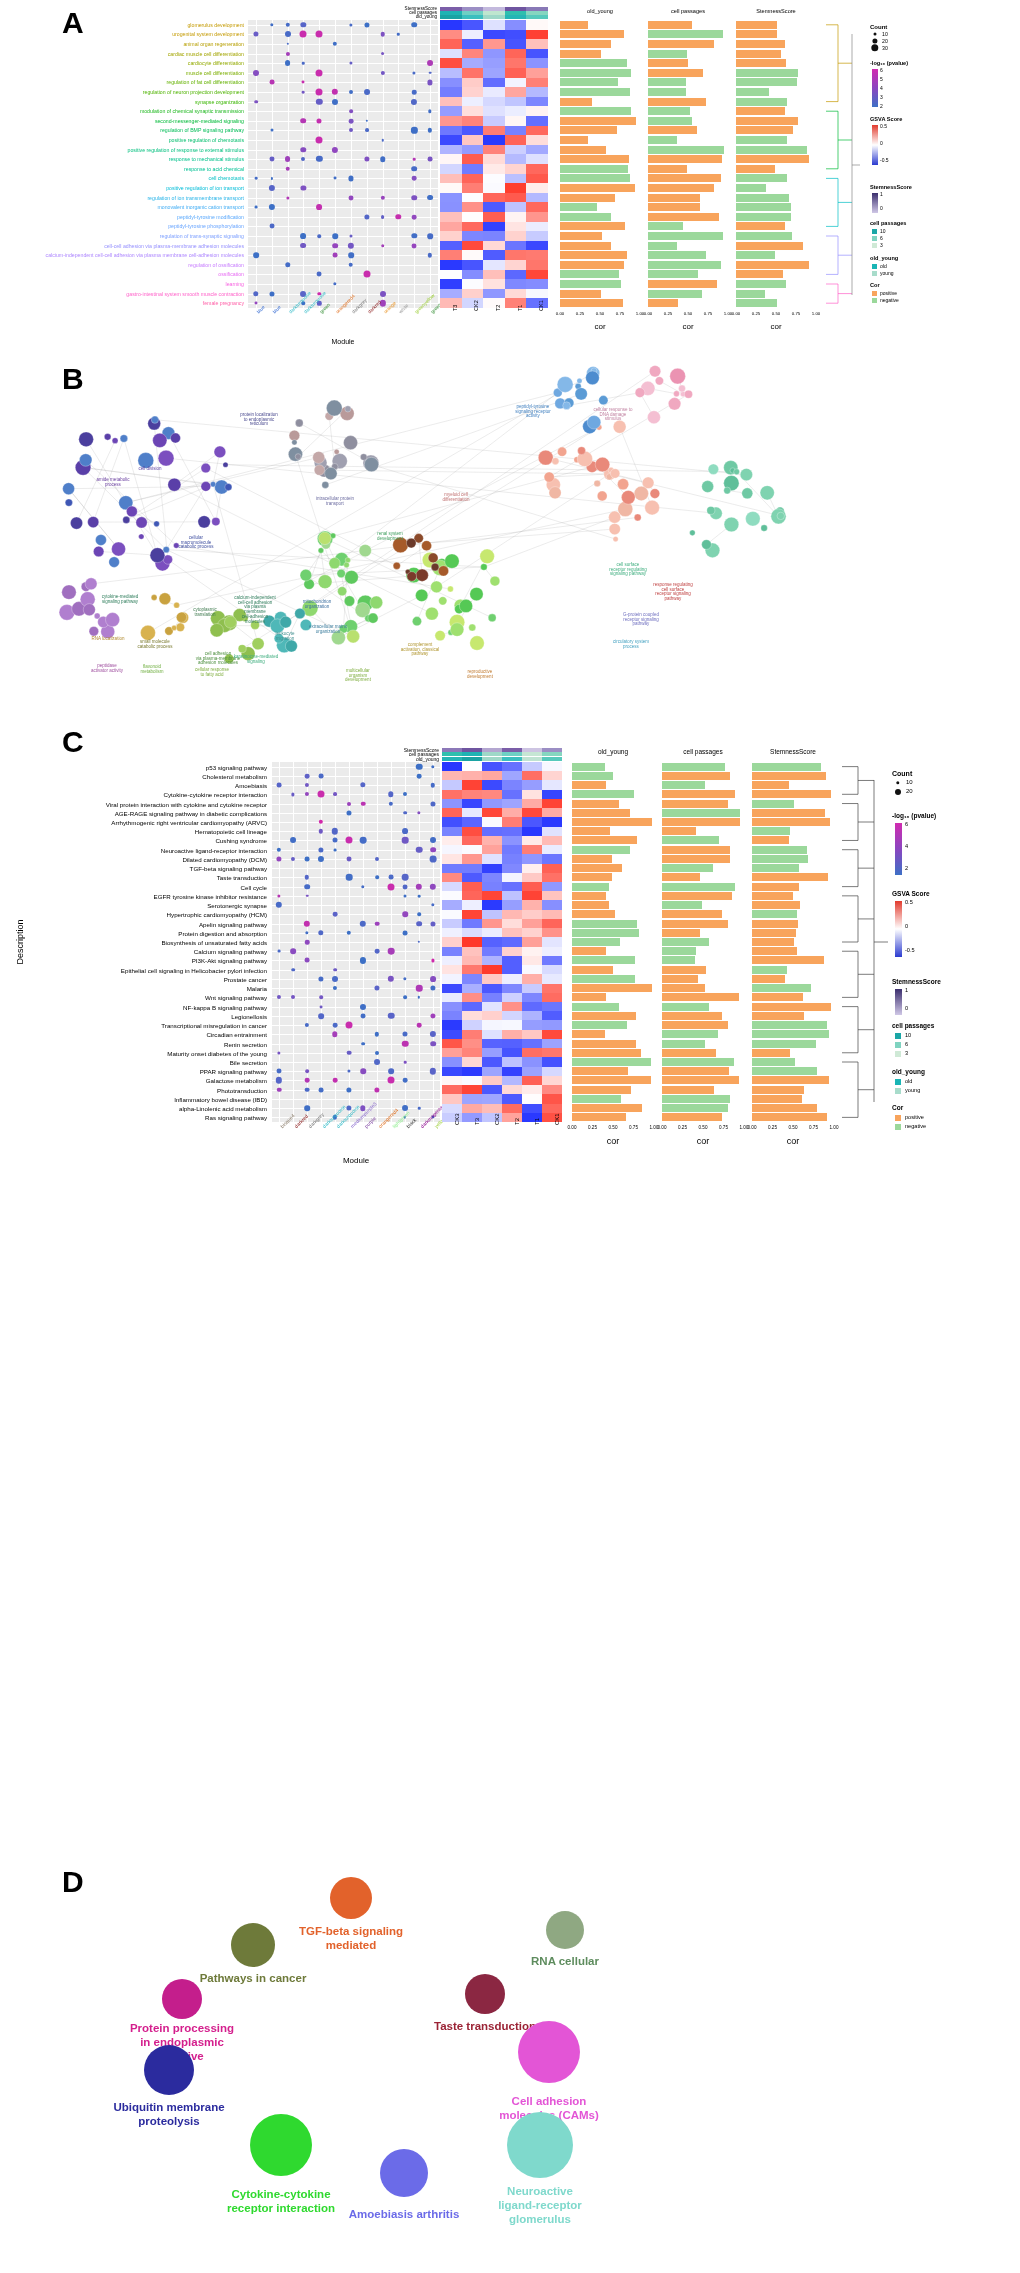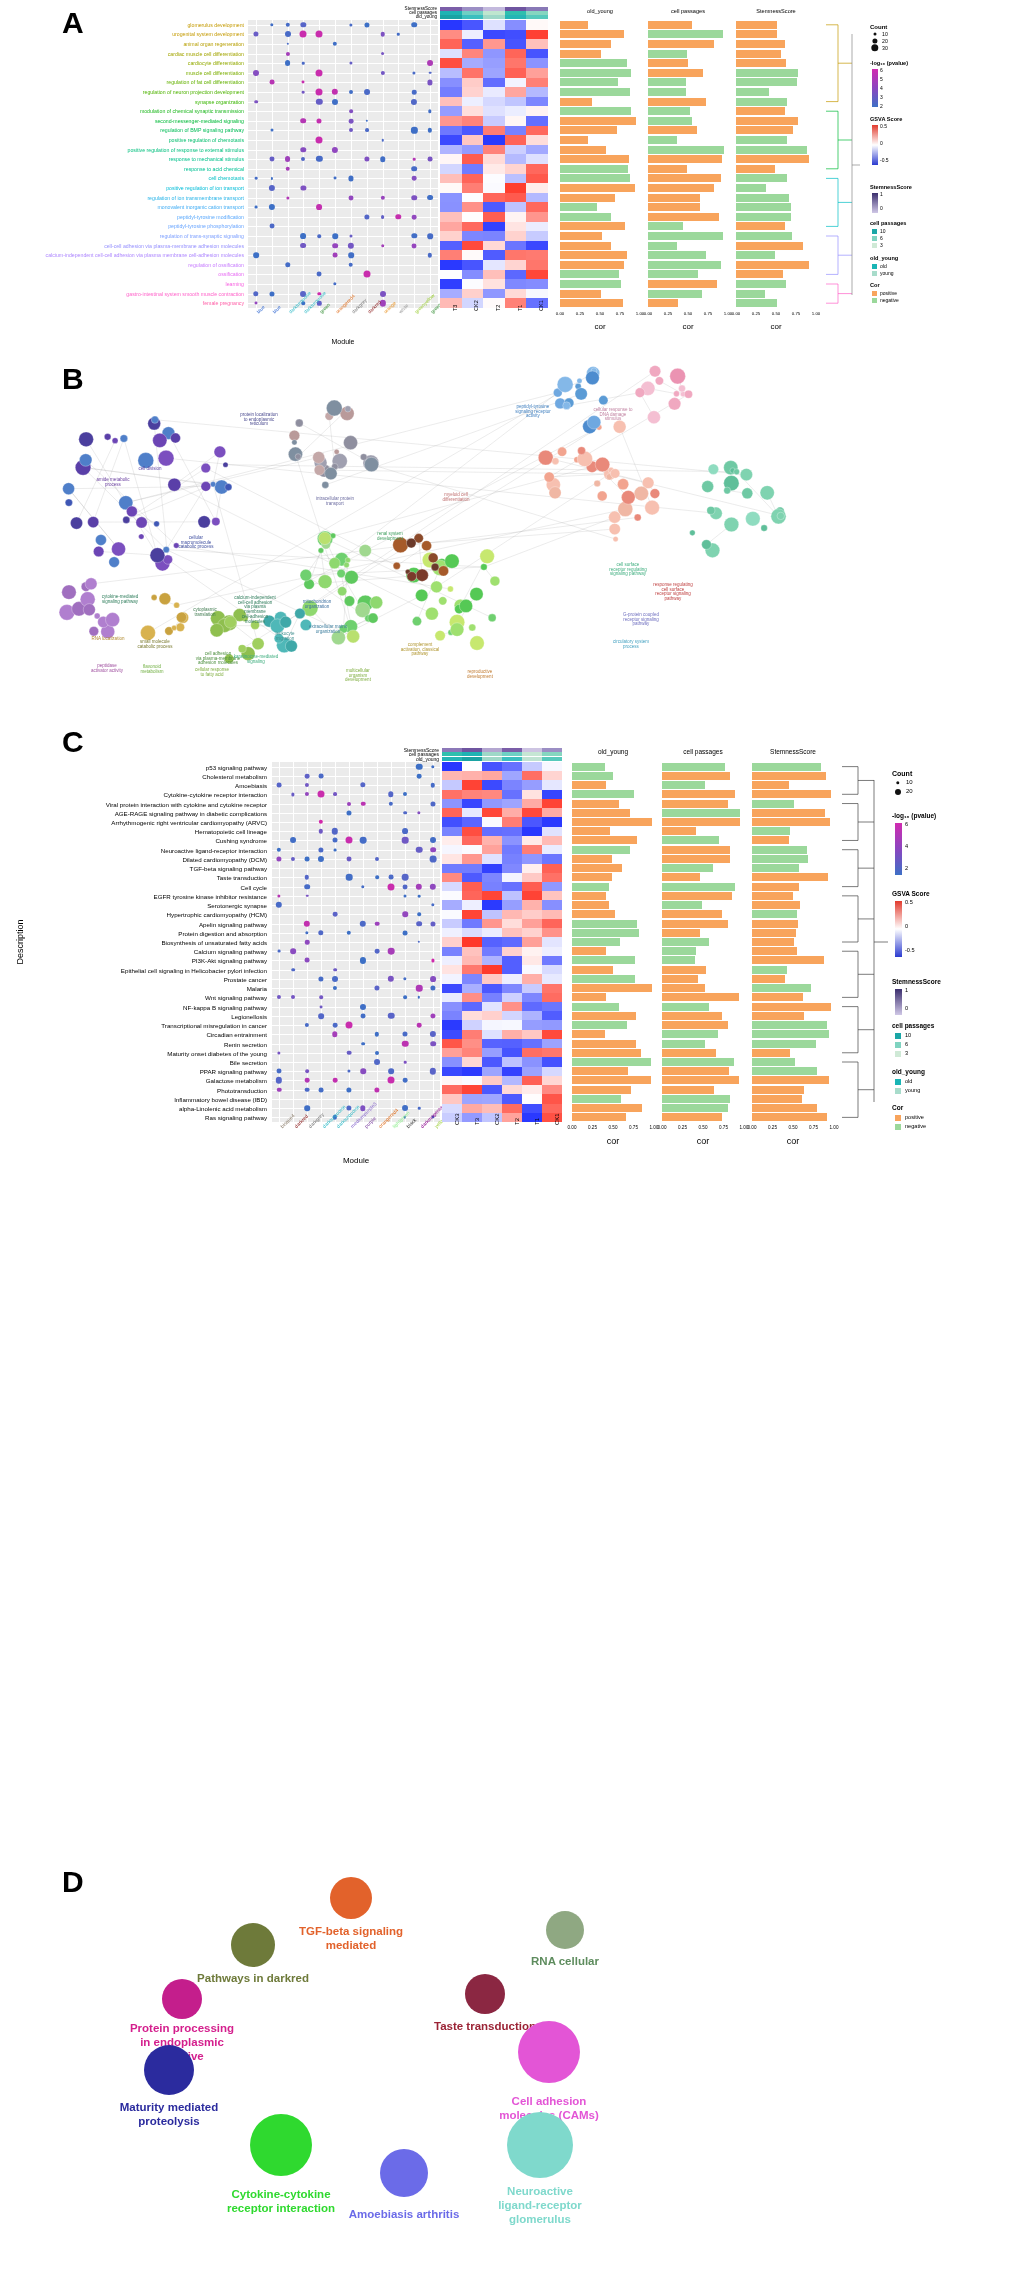--- a/index.html
+++ b/index.html
@@ -1700,34 +1700,34 @@
     </div>
 </div>
 
 <div class="panel" style="left:0;top:1855px;width:1020px;height:418px;">
   <div class="panel-letter" style="position:absolute;left:62px;top:10px;">D</div>
   <div id="panelD-canvas" style="position:absolute;left:0;top:0;width:1020px;height:418px;">
       <div class="dbubble" style="left:351px;top:43px;width:42px;height:42px;background:#E2622B;"></div>
       <div class="dbub-label" style="left:351px;top:70px;color:#E2622B;">TGF-beta signaling
 mediated</div>
       <div class="dbubble" style="left:253px;top:90px;width:44px;height:44px;background:#6E7A3A;"></div>
-      <div class="dbub-label" style="left:253px;top:117px;color:#6E7A3A;">Pathways in darkred</div>
+      <div class="dbub-label" style="left:253px;top:117px;color:#6E7A3A;">Pathways in cancer</div>
       <div class="dbubble" style="left:565px;top:75px;width:38px;height:38px;background:#8FA882;"></div>
       <div class="dbub-label" style="left:565px;top:100px;color:#5E8C5E;">RNA cellular</div>
       <div class="dbubble" style="left:485px;top:139px;width:40px;height:40px;background:#8B2742;"></div>
       <div class="dbub-label" style="left:485px;top:165px;color:#9B2335;">Taste transduction</div>
       <div class="dbubble" style="left:182px;top:144px;width:40px;height:40px;background:#C41E8C;"></div>
       <div class="dbub-label" style="left:182px;top:167px;color:#D41F8D;">Protein processing
 in endoplasmic
 positive</div>
       <div class="dbubble" style="left:549px;top:197px;width:62px;height:62px;background:#E355D6;"></div>
       <div class="dbub-label" style="left:549px;top:240px;color:#E355D6;">Cell adhesion
 molecules (CAMs)</div>
       <div class="dbubble" style="left:169px;top:215px;width:50px;height:50px;background:#2B2B9E;"></div>
-      <div class="dbub-label" style="left:169px;top:246px;color:#2B2B9E;">Maturity mediated
+      <div class="dbub-label" style="left:169px;top:246px;color:#2B2B9E;">Ubiquitin membrane
 proteolysis</div>
       <div class="dbubble" style="left:540px;top:290px;width:66px;height:66px;background:#7FD9CC;"></div>
       <div class="dbub-label" style="left:540px;top:330px;color:#7FD9CC;">Neuroactive
 ligand-receptor
 glomerulus</div>
       <div class="dbubble" style="left:281px;top:290px;width:62px;height:62px;background:#2FD92F;"></div>
       <div class="dbub-label" style="left:281px;top:333px;color:#2FD92F;">Cytokine-cytokine
 receptor interaction</div>
       <div class="dbubble" style="left:404px;top:318px;width:48px;height:48px;background:#6B6BE8;"></div>
       <div class="dbub-label" style="left:404px;top:353px;color:#6B6BE8;">Amoebiasis arthritis</div>

